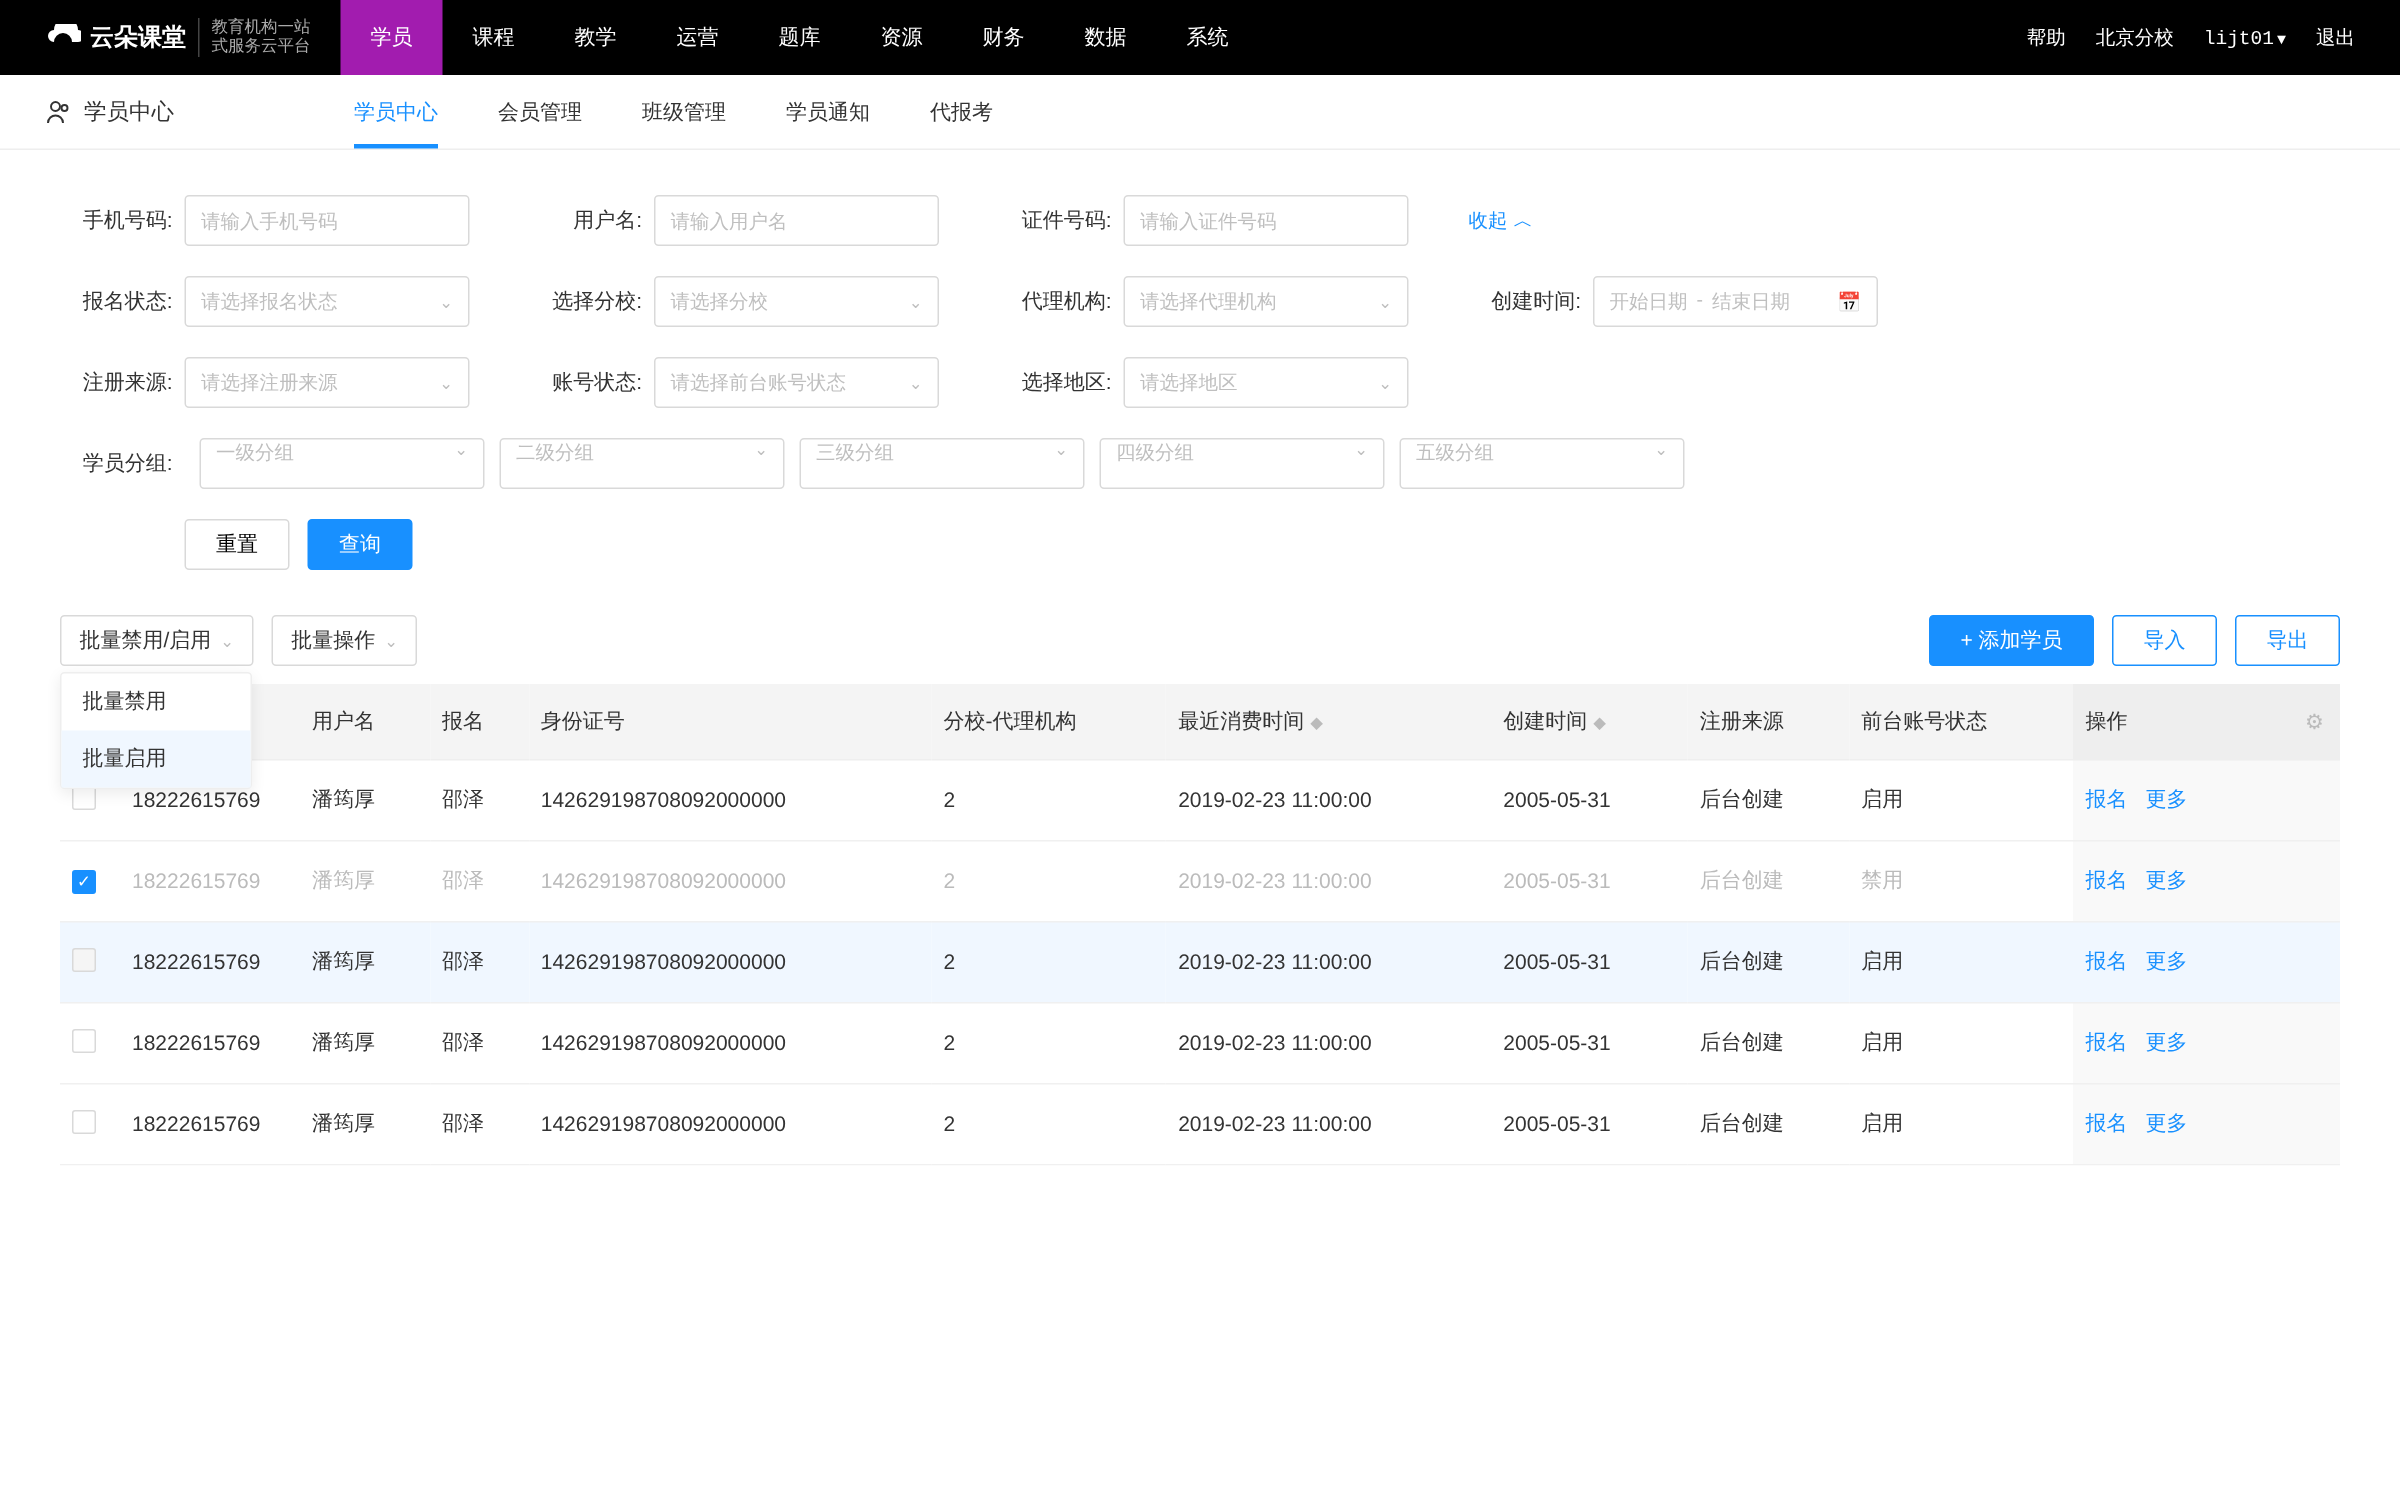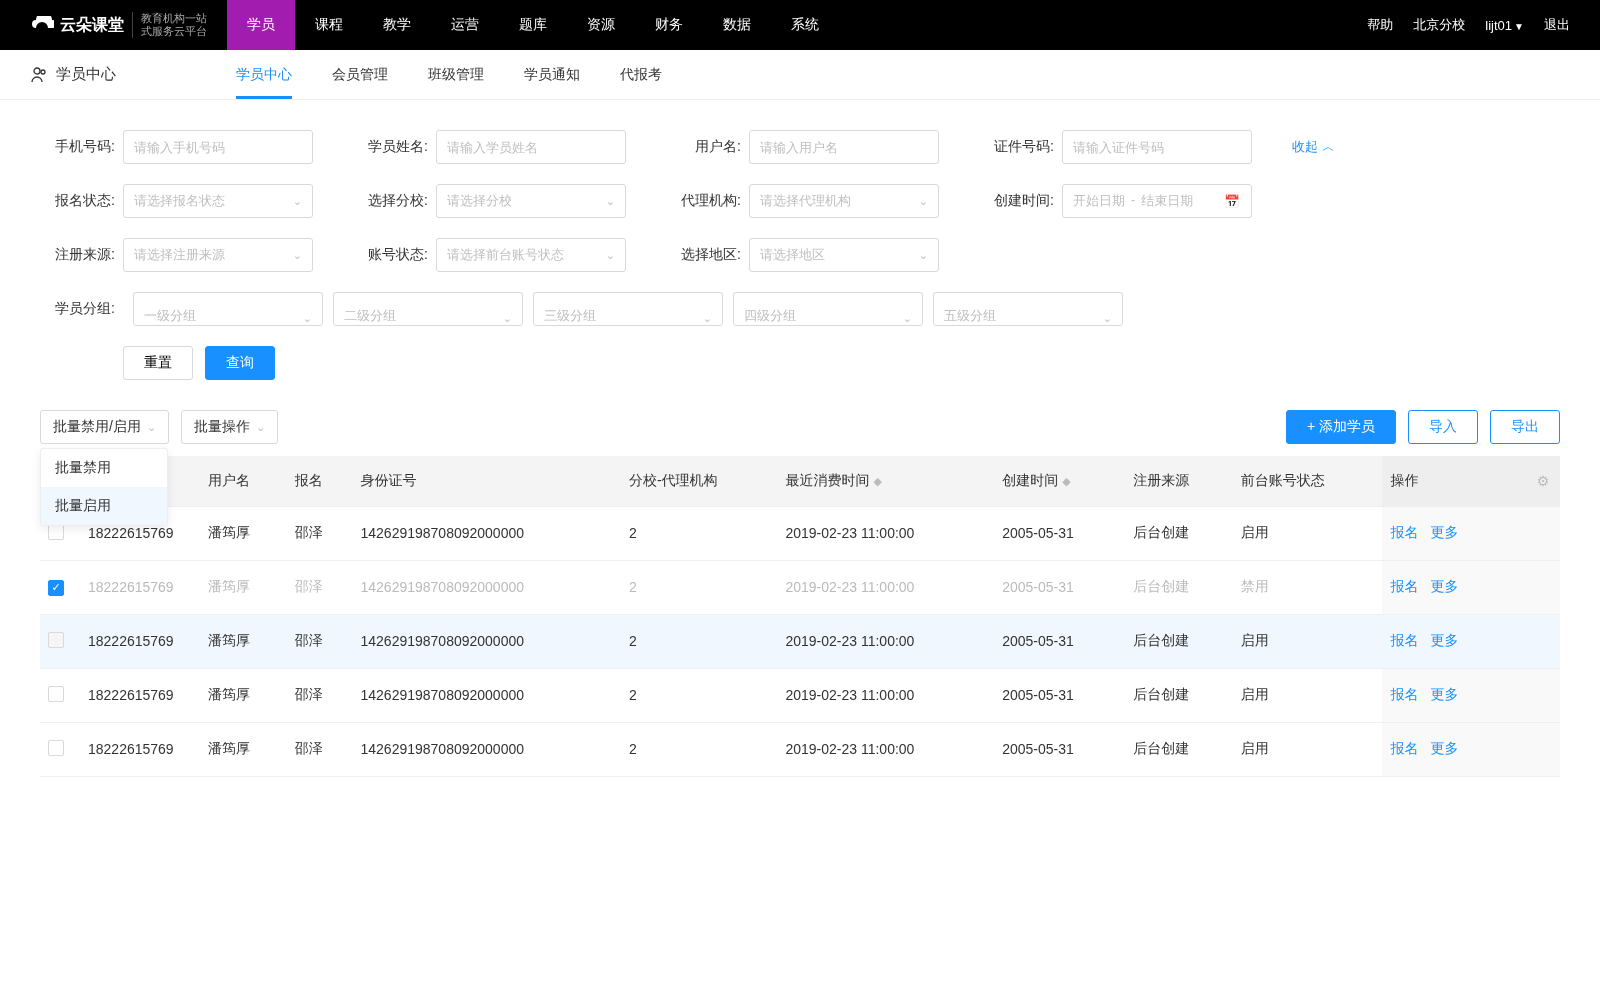--- a/index.html
+++ b/index.html
@@ -6,21 +6,21 @@
     body { font-family: -apple-system, "PingFang SC", "Microsoft YaHei", sans-serif; font-size: 14px; color: #333; background: #fff; }
     
     .top-nav { background: #000; height: 50px; display: flex; align-items: center; padding: 0 30px; }
     .logo { display: flex; align-items: center; color: #fff; margin-right: 20px; }
     .logo-icon { width: 24px; height: 18px; margin-right: 6px; }
     .logo-text { font-size: 16px; font-weight: bold; }
     .logo-sub { font-size: 11px; color: #aaa; border-left: 1px solid #444; padding-left: 8px; margin-left: 8px; line-height: 1.2; }
     .nav-items { display: flex; height: 100%; }
     .nav-item { color: #fff; padding: 0 20px; display: flex; align-items: center; cursor: pointer; height: 100%; }
     .nav-item.active { background: #a21caf; }
-    .nav-right { margin-left: auto; display: flex; align-items: center; gap: 20px; color: #fff; }
+    .nav-right { margin-left: auto; display: flex; align-items: center; gap: 20px; color: #fff; font-family: Liberation Mono, monospace; }
     .nav-right-item { cursor: pointer; font-size: 13px; }
     .caret-down { font-size: 10px; margin-left: 2px; }
     
     .sub-nav { height: 50px; display: flex; align-items: center; padding: 0 30px; border-bottom: 1px solid #eee; }
     .sub-nav-title { display: flex; align-items: center; font-size: 15px; margin-right: 120px; }
     .sub-nav-title-icon { margin-right: 8px; }
     .sub-nav-items { display: flex; gap: 40px; height: 100%; }
     .sub-nav-item { display: flex; align-items: center; cursor: pointer; height: 100%; position: relative; }
     .sub-nav-item.active { color: #1890ff; }
     .sub-nav-item.active::after { content: ""; position: absolute; bottom: 0; left: 0; right: 0; height: 3px; background: #1890ff; }
@@ -33,21 +33,21 @@
     .filter-input::placeholder, .filter-select-ph { color: #bfbfbf; }
     .filter-select { display: flex; align-items: center; justify-content: space-between; cursor: pointer; background: #fff; }
     .select-arrow { color: #bfbfbf; font-size: 11px; }
     .collapse-link { color: #1890ff; cursor: pointer; font-size: 13px; display: flex; align-items: center; gap: 4px; text-align: center; }
     .date-range { display: flex; align-items: center; height: 34px; border: 1px solid #d9d9d9; border-radius: 3px; padding: 0 10px; width: 190px; color: #bfbfbf; font-size: 13px; justify-content: space-between; }
     .date-range-text { display: flex; gap: 6px; }
     .calendar-icon { color: #bfbfbf; }
     
     .group-row { display: flex; gap: 10px; margin-bottom: 20px; }
     .group-label { width: 75px; text-align: right; margin-right: 8px; display: flex; align-items: center; justify-content: flex-end; }
-    .group-select { height: 34px; border: 1px solid #d9d9d9; border-radius: 3px; padding: 0 10px; width: 190px; display: flex; align-items: flex-end; justify-content: space-between; color: #bfbfbf; font-size: 13px; cursor: pointer; }
+    .group-select { height: 34px; border: 1px solid #d9d9d9; border-radius: 3px; padding: 0 10px; width: 190px; display: flex; align-items: flex-start; justify-content: space-between; color: #bfbfbf; font-size: 13px; cursor: pointer; }
     
     .action-row { display: flex; gap: 12px; padding-left: 83px; margin-bottom: 30px; }
     .btn { height: 34px; padding: 0 20px; border: 1px solid #d9d9d9; border-radius: 3px; background: #fff; cursor: pointer; font-size: 14px; }
     .btn-primary { background: #1890ff; color: #fff; border-color: #1890ff; }
     
     .toolbar { display: flex; justify-content: space-between; padding: 0 40px 12px; align-items: center; position: relative; }
     .toolbar-left { display: flex; gap: 12px; position: relative; }
     .dropdown-btn { height: 34px; padding: 0 12px; border: 1px solid #d9d9d9; border-radius: 3px; background: #fff; cursor: pointer; display: flex; align-items: center; gap: 6px; font-size: 14px; }
     .dropdown-menu { position: absolute; top: 38px; left: 0; width: 128px; background: #fff; border: 1px solid #eee; box-shadow: 0 3px 10px rgba(0,0,0,0.08); border-radius: 3px; z-index: 10; }
     .dropdown-menu-item { padding: 10px 14px; cursor: pointer; font-size: 14px; }
@@ -117,24 +117,20 @@
       <div class="sub-nav-item">学员通知</div>
       <div class="sub-nav-item">代报考</div>
     </div>
 </div>
 
 <div class="filters">
   <div class="filter-row">
     <div class="filter-item">
         <span class="filter-label">手机号码:</span>
         <input class="filter-input" placeholder="请输入手机号码" style="">
-      </div>
-    <div class="filter-item">
-        <span class="filter-label">学员姓名:</span>
-        <input class="filter-input" placeholder="请输入学员姓名" style="">
       </div>
     <div class="filter-item">
         <span class="filter-label">用户名:</span>
         <input class="filter-input" placeholder="请输入用户名" style="">
       </div>
     <div class="filter-item">
         <span class="filter-label">证件号码:</span>
         <input class="filter-input" placeholder="请输入证件号码" style="">
       </div>
     <span class="collapse-link">

